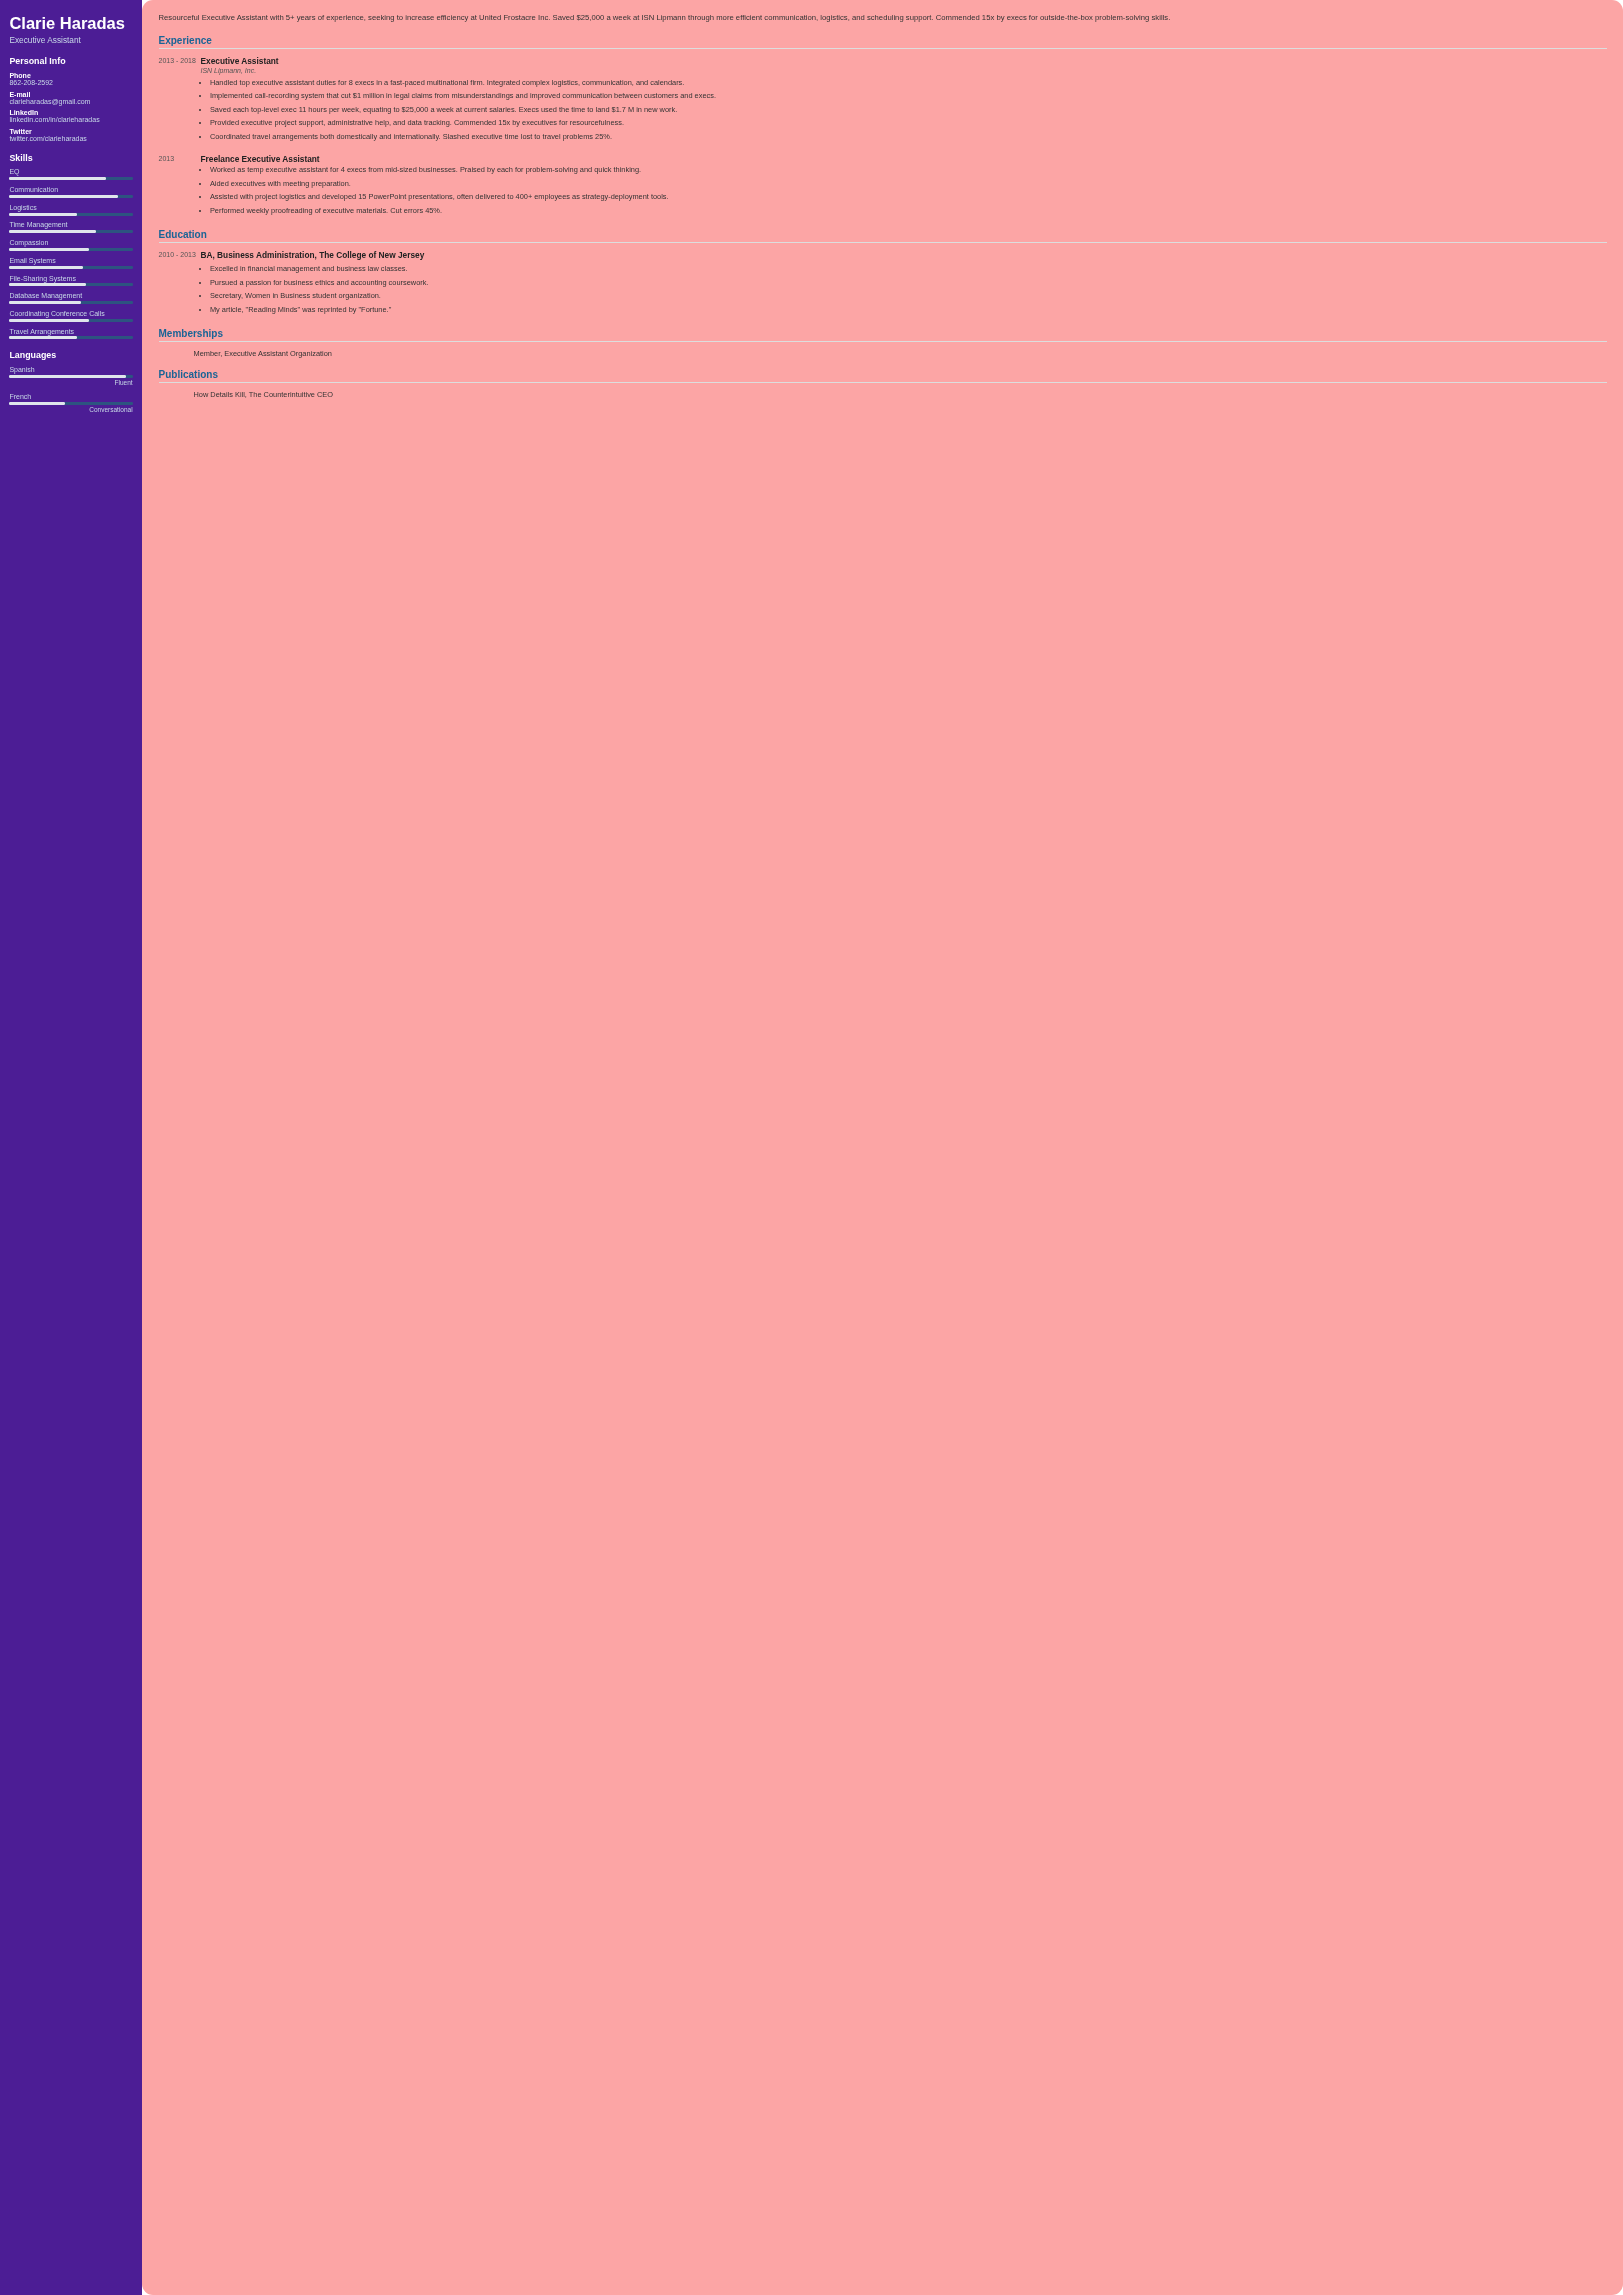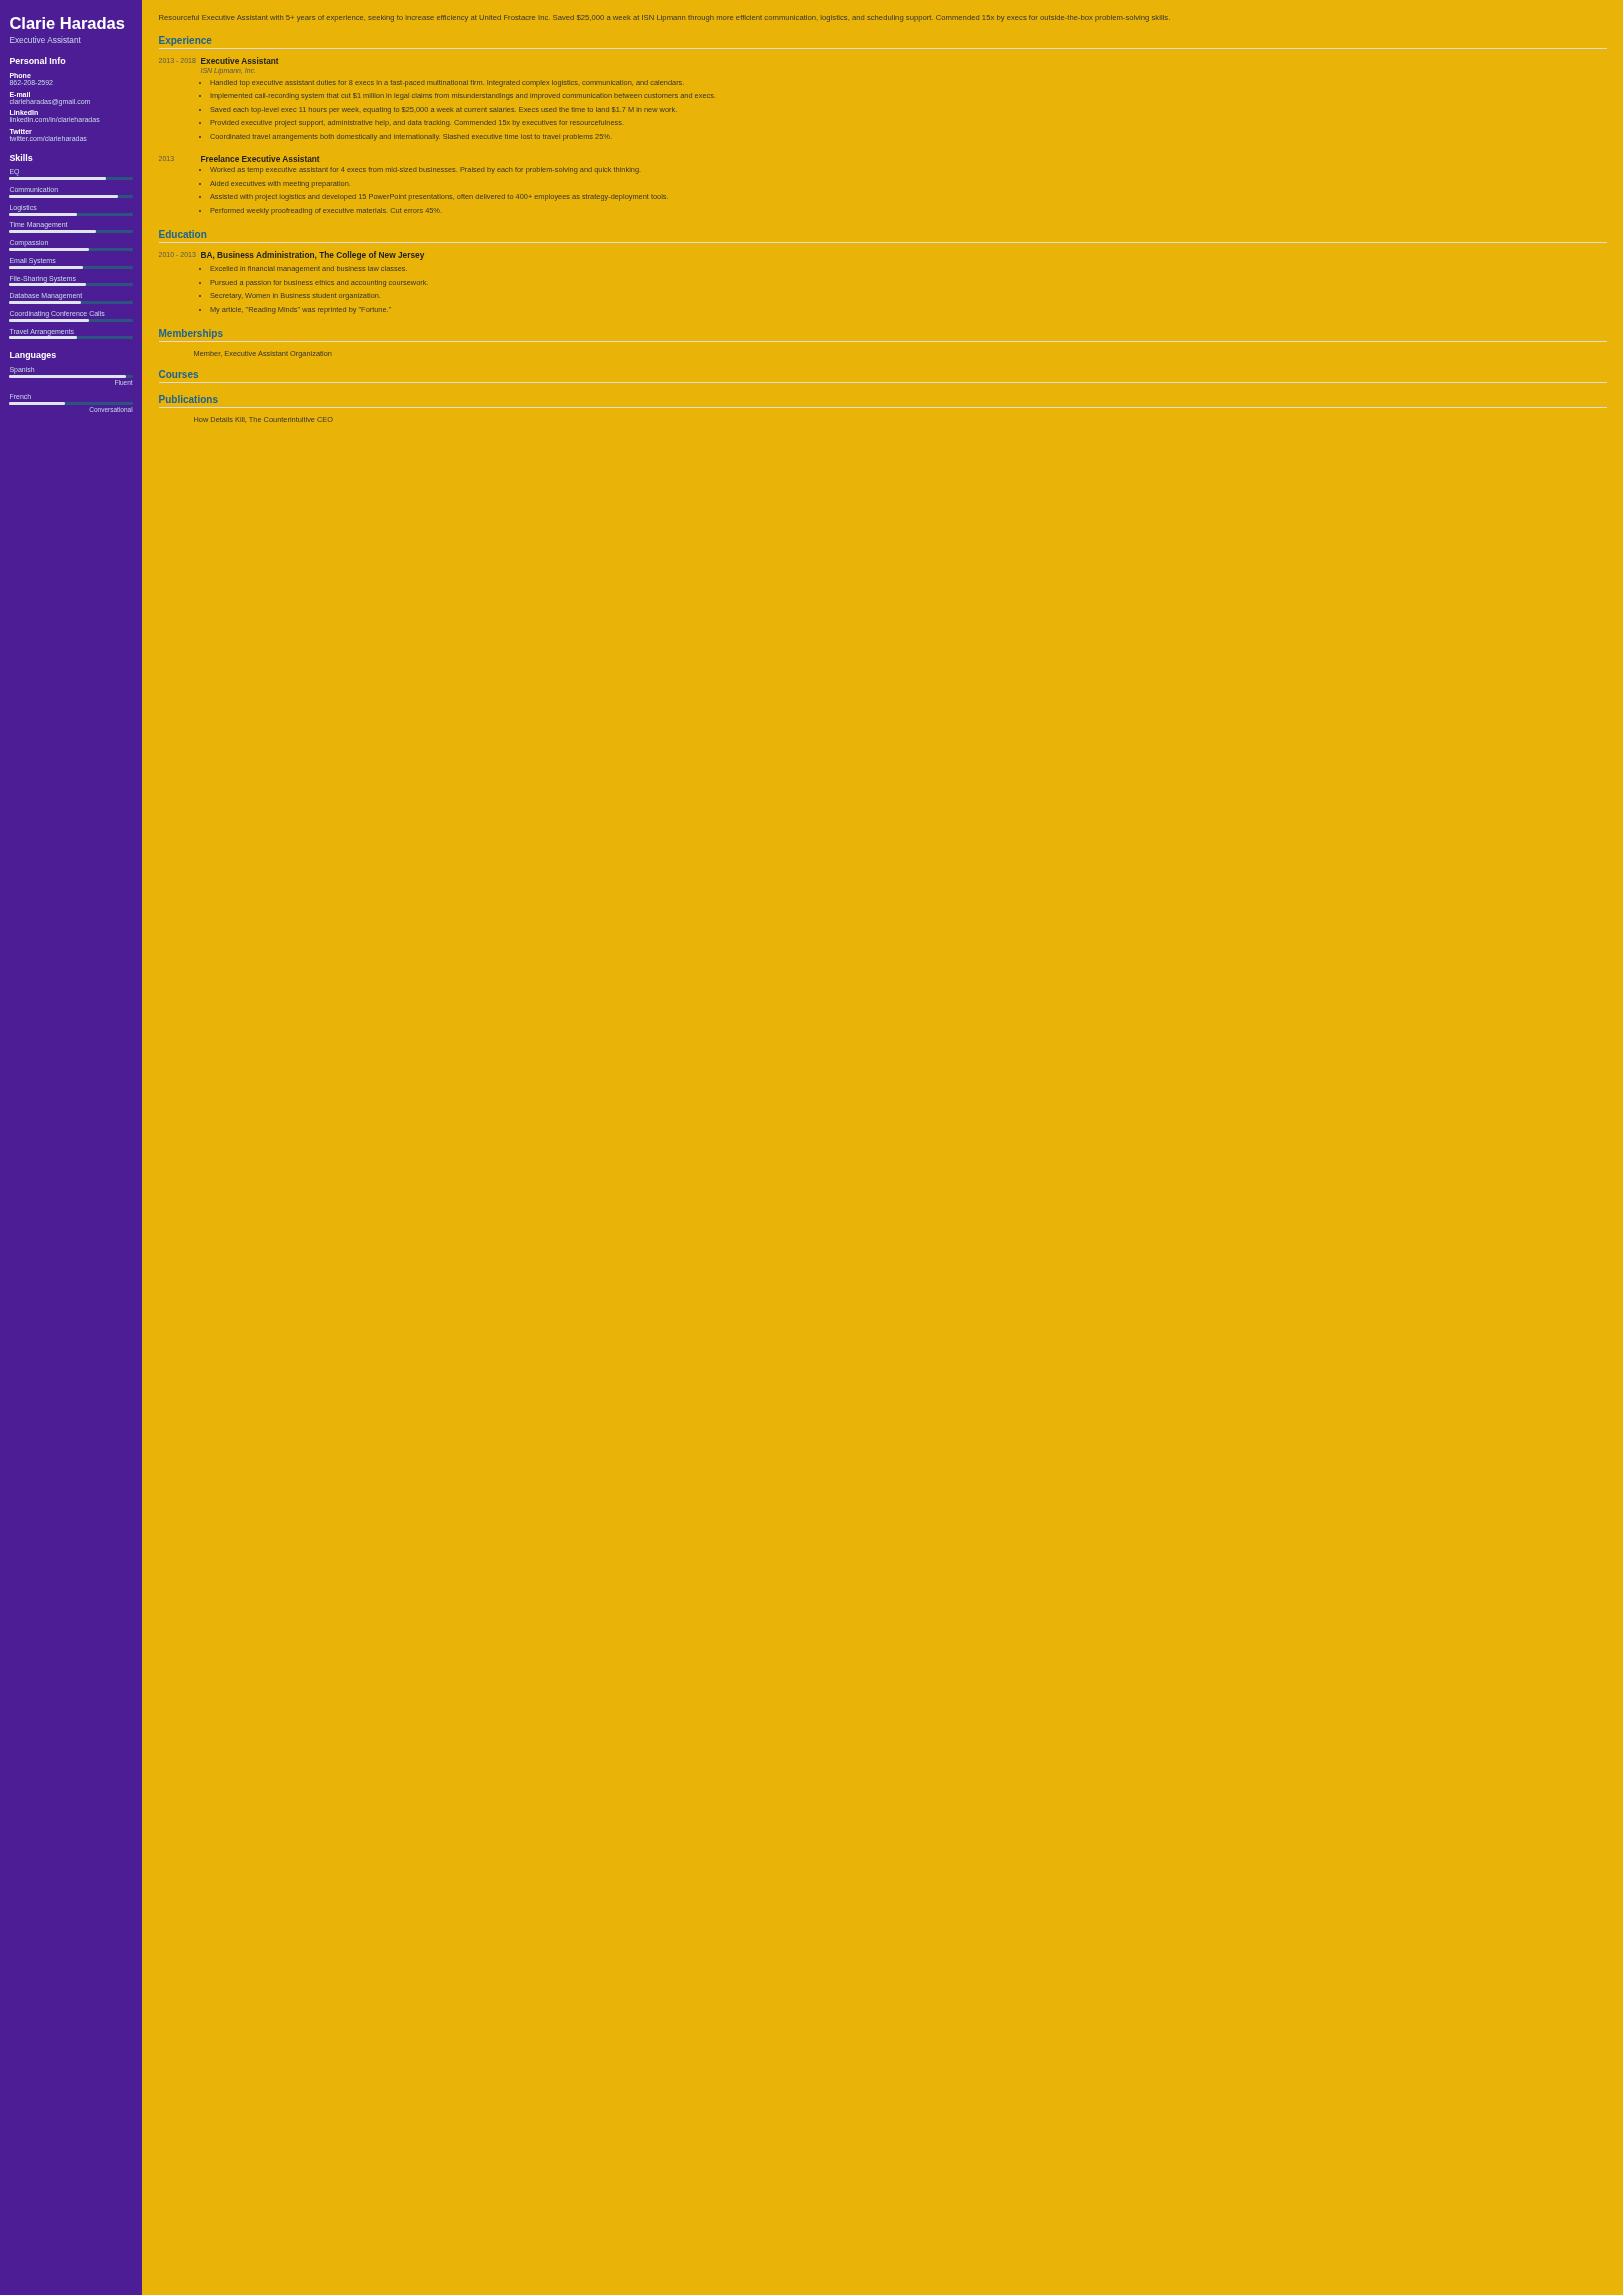--- a/index.html
+++ b/index.html
@@ -95,21 +95,22 @@
     }
     .lang-level {
       font-size: 6.5px;
       color: #c8d8e8;
       text-align: right;
     }
     
     .main {
       flex: 1;
       padding: 11.8px 16.5px 16.5px 16.5px;
-      background: #eab308;
+      background: #fca5a5;
+      border-radius: 11px;
     }
     .summary {
       font-size: 7.7px;
       color: #333;
       line-height: 1.6;
       margin-bottom: 10.6px;
       text-align: justify;
     }
     .section-title {
       font-size: 10px;
@@ -352,20 +353,19 @@
           </ul>
       </div>
     </div>
     </div>
 
   <div class="section-title">Memberships</div>
   <div id="memberships-container">
       <div class="membership-item">Member, Executive Assistant Organization</div>
     </div>
 
-  <div class="section-title">Courses</div>
 
   <div class="section-title">Publications</div>
   <div id="publications-container">
       <div class="pub-item">How Details Kill, The Counterintuitive CEO</div>
     </div>
 </div>
 
 
 </body></html>

